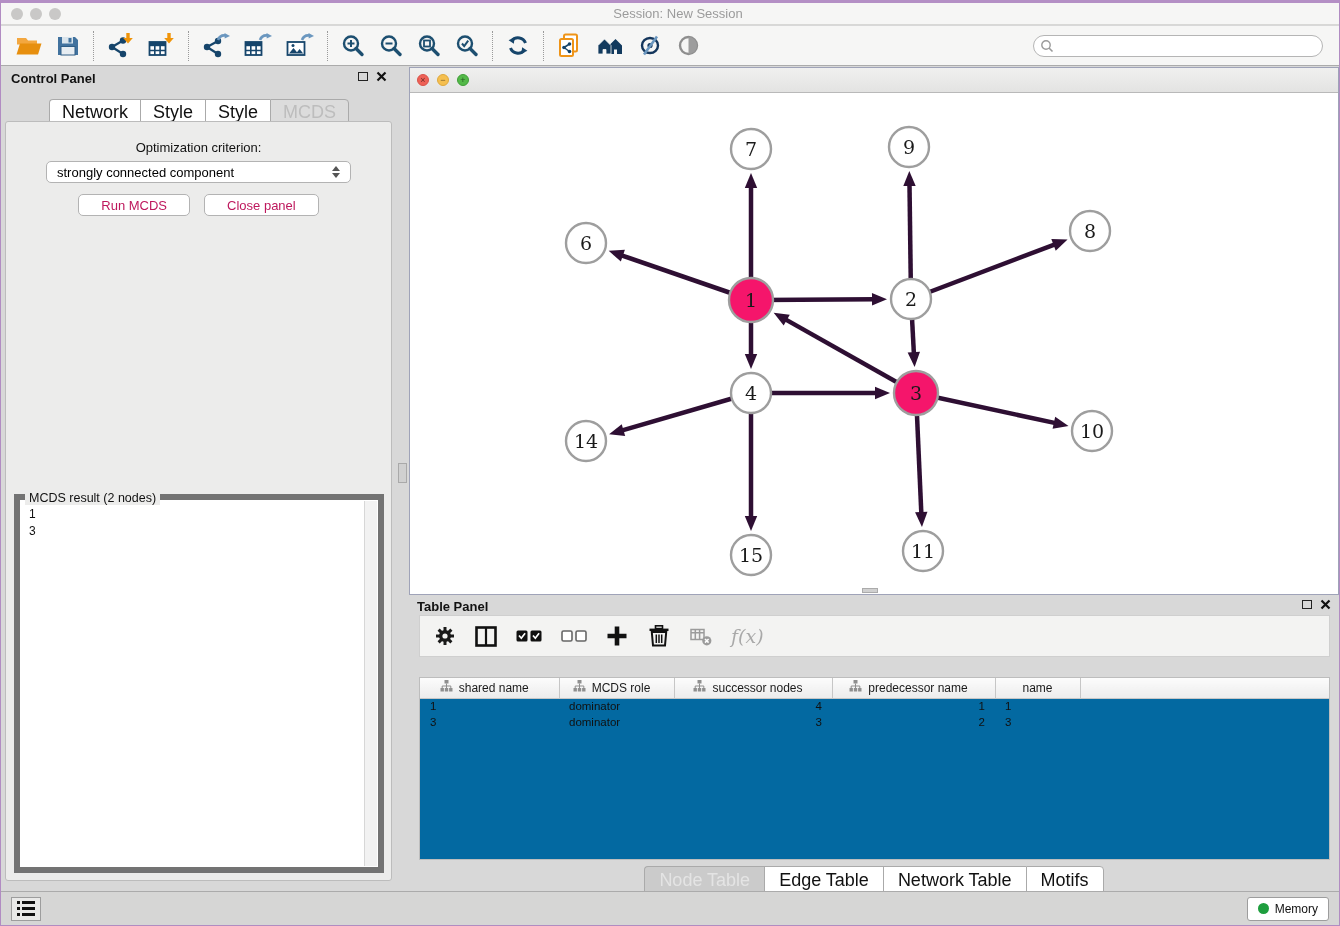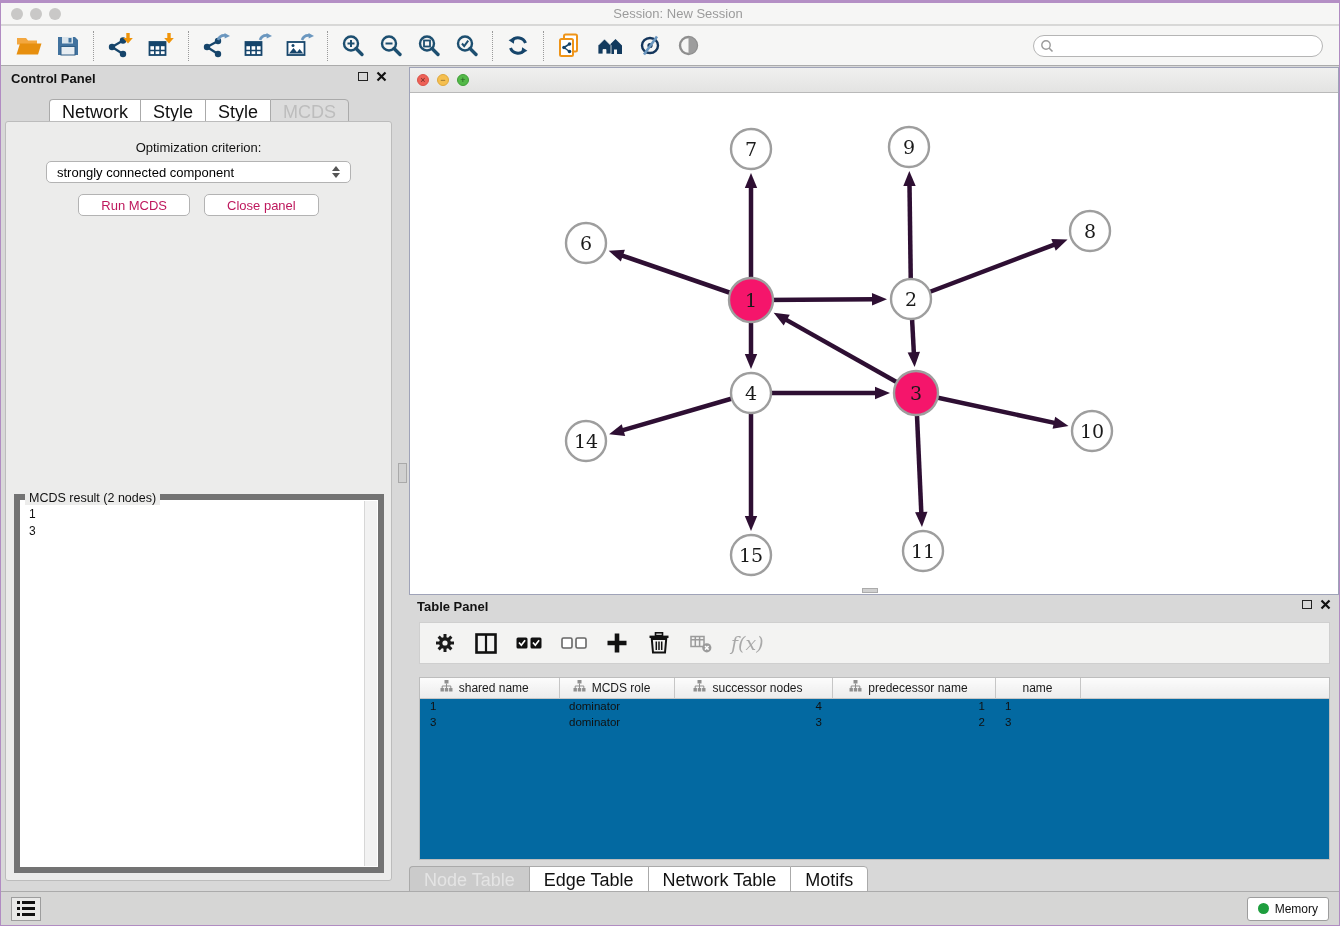--- a/index.html
+++ b/index.html
@@ -80,35 +80,35 @@
   .tl-green { background:#53b948; border:1px solid #3f9e38; }
   .net-title { position:absolute; left:0; right:0; text-align:center; font-size:13px; color:#1a1a1a; }
   .net-canvas { position:absolute; inset:25px 0 0 0; background:#fff; }
   .graph-svg { width:100%; height:100%; }
   .graph-svg text { font:19px "DejaVu Serif", serif; fill:#1a1a1a; }
   .h-grip { position:absolute; left:452px; bottom:1px; width:16px; height:5px; background:#d0d0d0;
             border:1px solid #ababab; }
 
   
   .table-panel { position:absolute; left:408px; top:596px; width:930px; height:294px; }
-  .tp-toolbar { position:absolute; left:10px; right:9px; top:23px; height:42px; background:#f3f3f2;
+  .tp-toolbar { position:absolute; left:10px; right:9px; top:16px; height:42px; background:#f3f3f2;
                 border:1px solid #cfcfcf; display:flex; align-items:center; gap:19px; padding:0 14px; }
   .tp-ic { display:flex; align-items:center; cursor:pointer; }
   .fx { font-family:"DejaVu Serif", serif; font-style:italic; font-size:19px; color:#a9a9a9; }
   .node-table-wrap { position:absolute; left:10px; right:9px; top:78px; height:183px; background:#0369a1;
                      border:1px solid #bdbdbd; overflow:hidden; }
   table.node-table { border-collapse:collapse; table-layout:fixed; width:100%; }
   .node-table th { height:20px; background:linear-gradient(#fcfcfc,#ececec); border-bottom:1px solid #c6c6c6;
                    border-right:1px solid #c6c6c6; font-size:12px; font-weight:normal; color:#1a1a1a; }
   .node-table th.filler { border-right:none; }
   .th-inner { display:flex; align-items:center; justify-content:center; gap:6px; }
   .th-icon { flex:0 0 auto; margin-left:-10px; }
   .node-table td { height:16px; font-size:11.5px; color:#111; padding:0 10px; white-space:nowrap; }
 
-  .tp-tabs { position:absolute; left:0; right:0; top:267px; display:flex; justify-content:flex-start; }
+  .tp-tabs { position:absolute; left:0; right:0; top:267px; display:flex; justify-content:center; }
   .tp-tabs .seg { padding:3px 14px; }
   .tp-tabs .seg.selected { background:#cbcbcb; color:#e4e4e4; }
 
   
   .statusbar { position:absolute; left:0; right:0; bottom:0; height:34px; background:#d6d6d5;
                border-top:1px solid #ababab; display:flex; align-items:center; padding:0 10px; }
   .list-btn { width:30px; height:24px; background:#e9e9e8; border:1px solid #9d9d9d; display:flex;
               align-items:center; justify-content:center; cursor:pointer; }
   .memory-btn { margin-left:auto; height:24px; background:#fff; border:1px solid #9d9d9d; border-radius:3px;
                 display:flex; align-items:center; gap:6px; padding:0 10px; font-size:12px; color:#111; cursor:pointer; }

